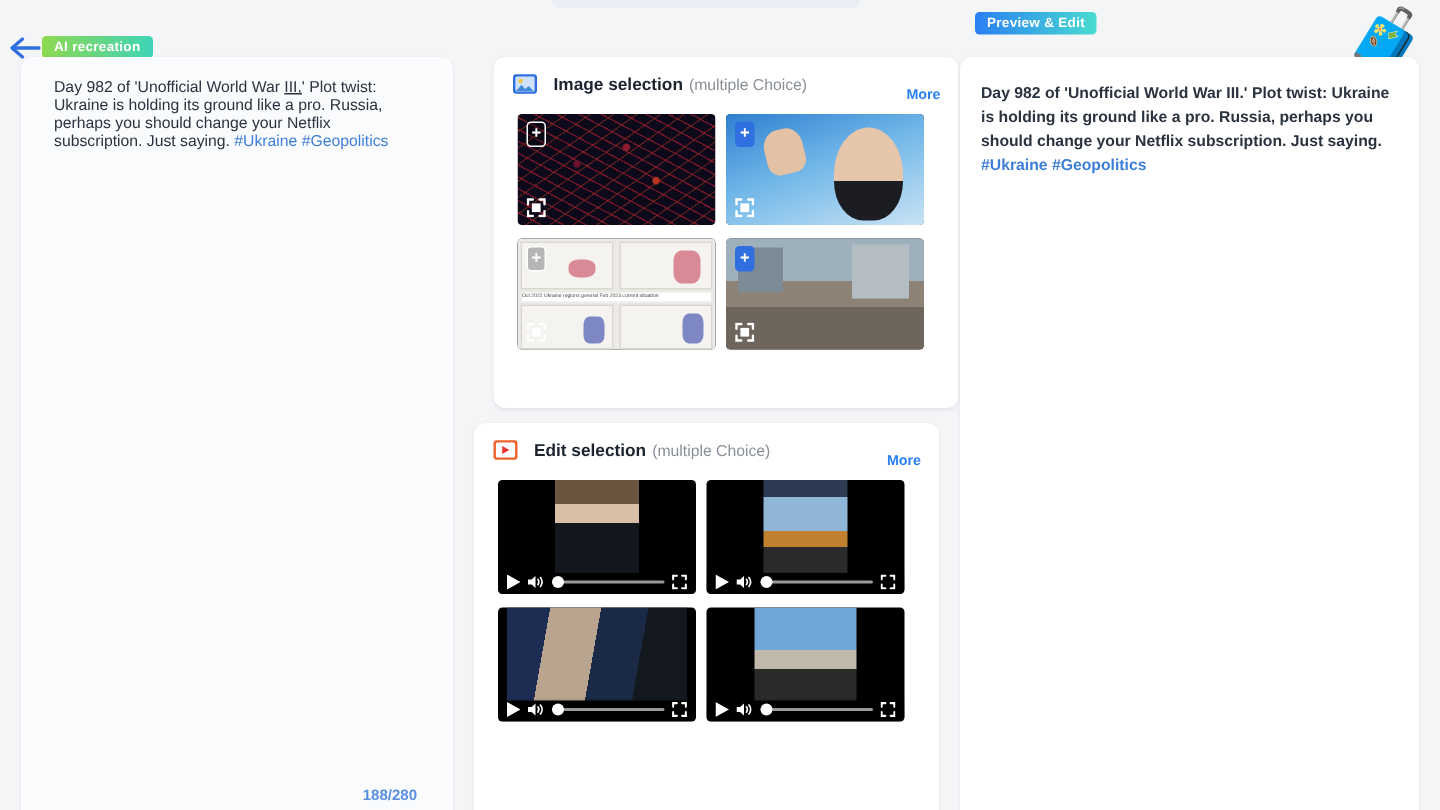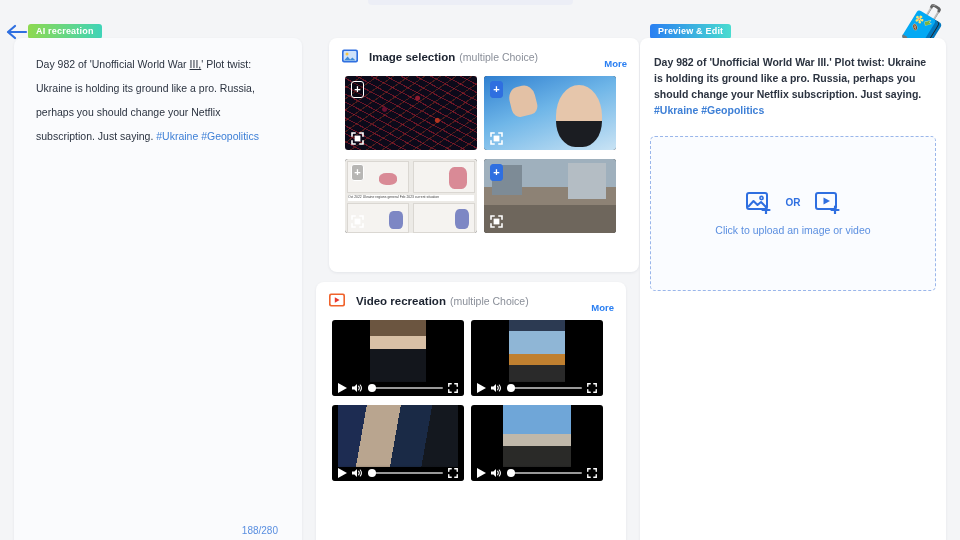--- a/index.html
+++ b/index.html
@@ -25,21 +25,21 @@
   .back-arrow svg { display: block; }
 
   
   .badge {
     position: absolute; height: 15px; padding: 0 8px;
     border-radius: 3px; color: #fff;
     font-size: 9px; font-weight: bold; line-height: 15px;
     letter-spacing: .2px; white-space: nowrap;
   }
   .badge-ai { left: 28px; top: 24px; background: linear-gradient(90deg,#8ed94f 0%,#3fd4b8 100%); }
-  .badge-preview { left: 650px; top: 24px; background: linear-gradient(90deg,#2a7ff2 0%,#49dcd0 100%); }
+  .badge-preview { left: 650px; top: 8px; background: linear-gradient(90deg,#2a7ff2 0%,#49dcd0 100%); }
 
   
   .col-left  { position: absolute; left: 14px;  top: 38px; width: 288px; height: 520px;
                background: #fafbfd; border-radius: 8px; box-shadow: 0 1px 3px rgba(20,30,60,.07); }
   .col-mid   { position: absolute; left: 316px; top: 38px; width: 310px; height: 520px; }
   .col-right { position: absolute; left: 640px; top: 38px; width: 306px; height: 520px;
                background: #fff; border-radius: 8px; box-shadow: 0 1px 3px rgba(20,30,60,.07); }
 
   
   .panel-head {
@@ -54,27 +54,27 @@
     width: 20px; height: 18px; position: relative; flex: none;
   }
   .use-prompt { display: flex; align-items: center; gap: 5px; cursor: pointer; }
   .p-chip {
     width: 12px; height: 12px; border-radius: 3px; background: #2f6fe0;
     color: #fff; font-size: 8px; font-weight: bold; line-height: 12px; text-align: center;
   }
   .use-prompt-label { font-size: 9.5px; color: #2a7ff2; font-weight: bold; }
 
   .post-text {
-    margin: 14px 22px 0 22px; font-size: 10.5px; line-height: 24px; color: #2b3340;
+    margin: 14px 22px 0 22px; font-size: 10.5px; line-height: 12px; color: #2b3340;
   }
   .post-text u { text-decoration: underline; }
   .tags { color: #3d7fd6; }
   .counter {
     position: absolute; right: 24px; bottom: 22px;
-    font-size: 10px; color: #5a8fe0; font-weight: normal;
+    font-size: 10px; color: #5a8fe0; font-weight: bold;
   }
 
   
   .card {
     background: #fff; border-radius: 8px; box-shadow: 0 1px 3px rgba(20,30,60,.07);
     width: 310px;
   }
   .card-img { position: absolute; left: 13px; top: 0; height: 234px; }
   .card-vid { position: absolute; left: 0; top: 244px; height: 276px; }
 
@@ -273,21 +273,21 @@
 
     <div class="card card-vid">
       <div class="panel-head">
         <span class="icon-note">
           <svg width="18" height="16" viewBox="0 0 18 16">
             <rect x="1" y="1.5" width="16" height="13" rx="2" fill="#f0622b"></rect>
             <rect x="2.6" y="3" width="12.8" height="10" rx="1" fill="#fff"></rect>
             <path d="M6.8 5.3 L11.6 8 L6.8 10.7 z" fill="#e8382f"></path>
           </svg>
         </span>
-        <span class="ttl">Video recreation</span>
+        <span class="ttl">Edit selection</span>
         <span class="sub">(multiple Choice)</span>
         <span class="spacer"></span>
         <span class="more-link">More</span>
       </div>
 
       <div class="thumb-grid">
 
         <div class="vthumb">
           <div class="vframe vf-boris"></div>
           <span class="plus">+</span>
@@ -371,33 +371,16 @@
       </div>
     </div>
 
   </div>
 
   <div class="col-right">
     <div class="preview-text">
       <span>Day 982 of 'Unofficial World War III.' Plot twist: Ukraine is holding its ground like a pro. Russia, perhaps you should change your Netflix subscription. Just saying. </span><span class="tags">#Ukraine #Geopolitics</span>
     </div>
 
-    <div class="dropzone">
-      <div class="dz-icons">
-        <svg width="26" height="22" viewBox="0 0 26 22">
-          <rect x="1" y="1" width="20" height="16" rx="2" fill="none" stroke="#2f6fe0" stroke-width="2"></rect>
-          <circle cx="15.5" cy="6" r="1.6" fill="none" stroke="#2f6fe0" stroke-width="1.6"></circle>
-          <path d="M2 15 l5.5 -6 l4 4 l3.5 -3 l5 5" fill="none" stroke="#2f6fe0" stroke-width="2" stroke-linejoin="round"></path>
-          <path d="M20 14.5v7M16.5 18h7" stroke="#2f6fe0" stroke-width="2.2" stroke-linecap="round"></path>
-        </svg>
-        <span class="dz-or">OR</span>
-        <svg width="26" height="22" viewBox="0 0 26 22">
-          <rect x="1" y="1" width="20" height="16" rx="2" fill="none" stroke="#2f6fe0" stroke-width="2"></rect>
-          <path d="M8.5 5.5 L15 9 L8.5 12.5 z" fill="#2f6fe0"></path>
-          <path d="M20 14.5v7M16.5 18h7" stroke="#2f6fe0" stroke-width="2.2" stroke-linecap="round"></path>
-        </svg>
-      </div>
-      <div class="dz-label">Click to upload an image or video</div>
-    </div>
 
   </div>
 
 </div>
 
 </body></html>

